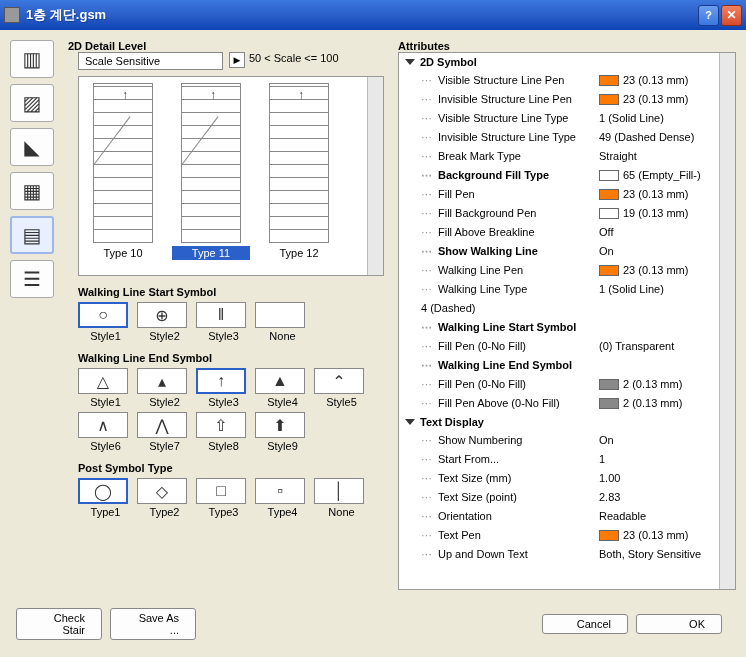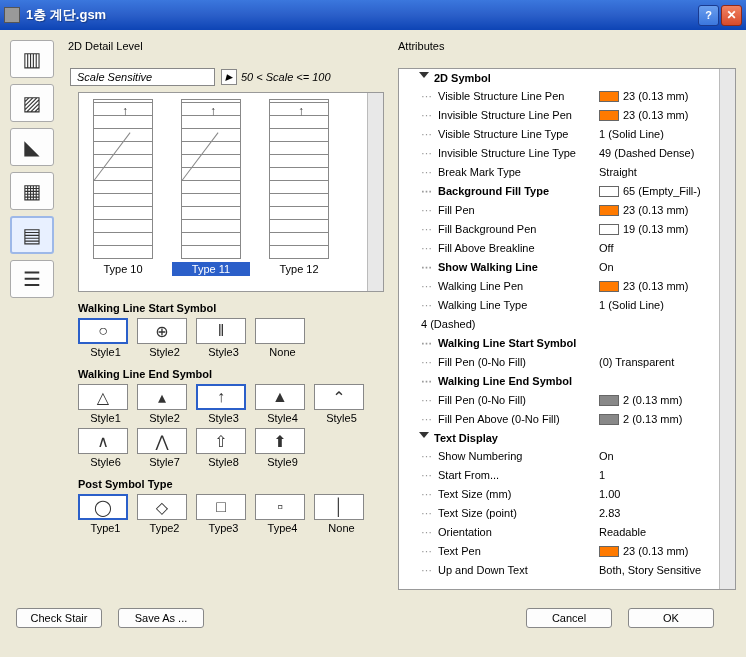--- a/index.html
+++ b/index.html
@@ -9,55 +9,55 @@
 .titlebar .title { flex: 1; font-size: 13px; text-shadow: 1px 1px 1px rgba(0,0,0,0.3); }
 .title-btn { width: 21px; height: 21px; margin-left: 2px; border-radius: 3px; display: flex; align-items: center; justify-content: center; font-weight: bold; color: white; }
 .help-btn { background: linear-gradient(to bottom,#6a9eee,#3b77dd); border: 1px solid #1a3a8f; }
 .close-btn { background: linear-gradient(to bottom,#f08262,#d84b2c); border: 1px solid #8f2a1a; font-size: 12px; }
 .content { display: flex; padding: 10px; height: 570px; }
 .sidebar { width: 50px; display: flex; flex-direction: column; gap: 6px; margin-right: 8px; }
 .side-btn { width: 44px; height: 38px; background: #fdfdfd; border: 1px solid #aaa; border-radius: 3px; display: flex; align-items: center; justify-content: center; cursor: pointer; }
 .side-btn.sel { border: 2px solid #9db8e8; background: #e8f0ff; }
 .side-ico { font-size: 20px; color: #333; }
 .left-panel { width: 316px; display: flex; flex-direction: column; }
-.sec-title { font-weight: normal; margin-bottom: 16px; }
-.scale-row { display: flex; align-items: center; margin-bottom: 6px; margin-left: 2px; font-style: italic; }
+.sec-title { font-weight: bold; margin-bottom: 0; }
+.scale-row { display: flex; margin-bottom: 6px; margin-left: 10px; }
 .scale-box { border: 1px solid #888; background: #fff; padding: 2px 6px; width: 145px; height: 18px; margin-right: 6px; }
 .play-btn { width: 16px; height: 16px; border: 1px solid #888; background: #fdfdfd; display: flex; align-items: center; justify-content: center; margin-right: 4px; font-size: 9px; }
 .preview-area { border: 1px solid #999; background: #fff; height: 200px; margin-left: 10px; display: flex; overflow: hidden; position: relative; }
 .preview-scroll { width: 16px; background: #e8e8e8; border-left: 1px solid #bbb; position: absolute; right: 0; top: 0; bottom: 0; }
 .prev-item { width: 88px; text-align: center; padding: 6px 2px; }
 .prev-item .thbox { width: 60px; height: 160px; margin: 0 auto 4px; border: 1px solid #888; background: #fff; position: relative; }
 .prev-item.sel .lab { background: #2b5fc9; color: white; padding: 1px 20px; }
 .thbox .stairlines { position: absolute; inset: 0; background: repeating-linear-gradient(0deg,#fff,#fff 12px,#888 12px,#888 13px); }
 .thbox .diag { position:absolute; left:0; top:80px; width:60px; height:1px; background:#888; transform-origin:left; transform:rotate(-53deg); }
 .thbox .arrow { position:absolute; left:28px; top:4px; color:#333; font-size:12px; }
 .sub-title { font-weight: bold; margin: 10px 0 4px 10px; }
 .style-grid { display: flex; flex-wrap: wrap; margin-left: 10px; gap: 4px; }
 .style-item { width: 55px; text-align: center; }
 .style-item .sbox { width: 50px; height: 26px; border: 1px solid #888; background: #fff; margin-bottom: 2px; position: relative; }
 .style-item .sbox.sel { border: 2px solid #2b5fc9; }
 .sbox .sym { position:absolute; inset:0; display:flex; align-items:center; justify-content:center; font-size:16px; color:#333; }
 .right-panel { flex: 1; margin-left: 14px; display: flex; flex-direction: column; }
 .attr-box { border: 1px solid #999; background: #fff; flex: 1; overflow-y: auto; position: relative; }
 .attr-scroll { position:absolute; right:0; top:0; bottom:0; width:16px; background:#e8e8e8; border-left:1px solid #bbb; }
 .attr-inner { margin-right: 16px; }
-.attr-head { font-weight: bold; padding: 3px 20px; display: flex; align-items: flex-start; }
+.attr-head { font-weight: bold; padding: 3px 6px; display: flex; align-items: center; }
 .tri { display:inline-block; width:0; height:0; border-left:5px solid transparent; border-right:5px solid transparent; border-top:6px solid #333; margin-right:5px; }
 .attr-row { display: flex; padding: 2px 0 2px 22px; line-height: 15px; }
 .attr-row .key { flex: 1; }
 .attr-row .val { width: 120px; display: flex; align-items: center; }
 .attr-row.bold .key { font-weight: bold; }
 .swatch { width: 20px; height: 11px; margin-right: 4px; border: 1px solid #666; }
 .sw-orange { background: #ff7a00; }
 .sw-white { background: #fff; }
 .sw-gray { background: #888; }
 .dots { color:#999; margin-right:4px; letter-spacing:2px; }
 .button-bar { display: flex; padding: 8px 16px; align-items: center; }
-.btn { border: 1px solid #888; background: #fdfdfd; border-radius: 3px; padding: 3px 8px; width: 86px; text-align: center; cursor: pointer; margin-right: 16px; }
+.btn { border: 1px solid #888; background: #fdfdfd; border-radius: 3px; padding: 3px 16px; width: 86px; text-align: right; cursor: pointer; margin-right: 8px; }
 .spacer { flex: 1; }
 </style>
 </head>
 <body>
 
 <div class="titlebar">
   <div class="app-icon"></div>
   <div class="title">1층 계단.gsm</div>
   <div class="title-btn help-btn">?</div>
   <div class="title-btn close-btn">✕</div>

